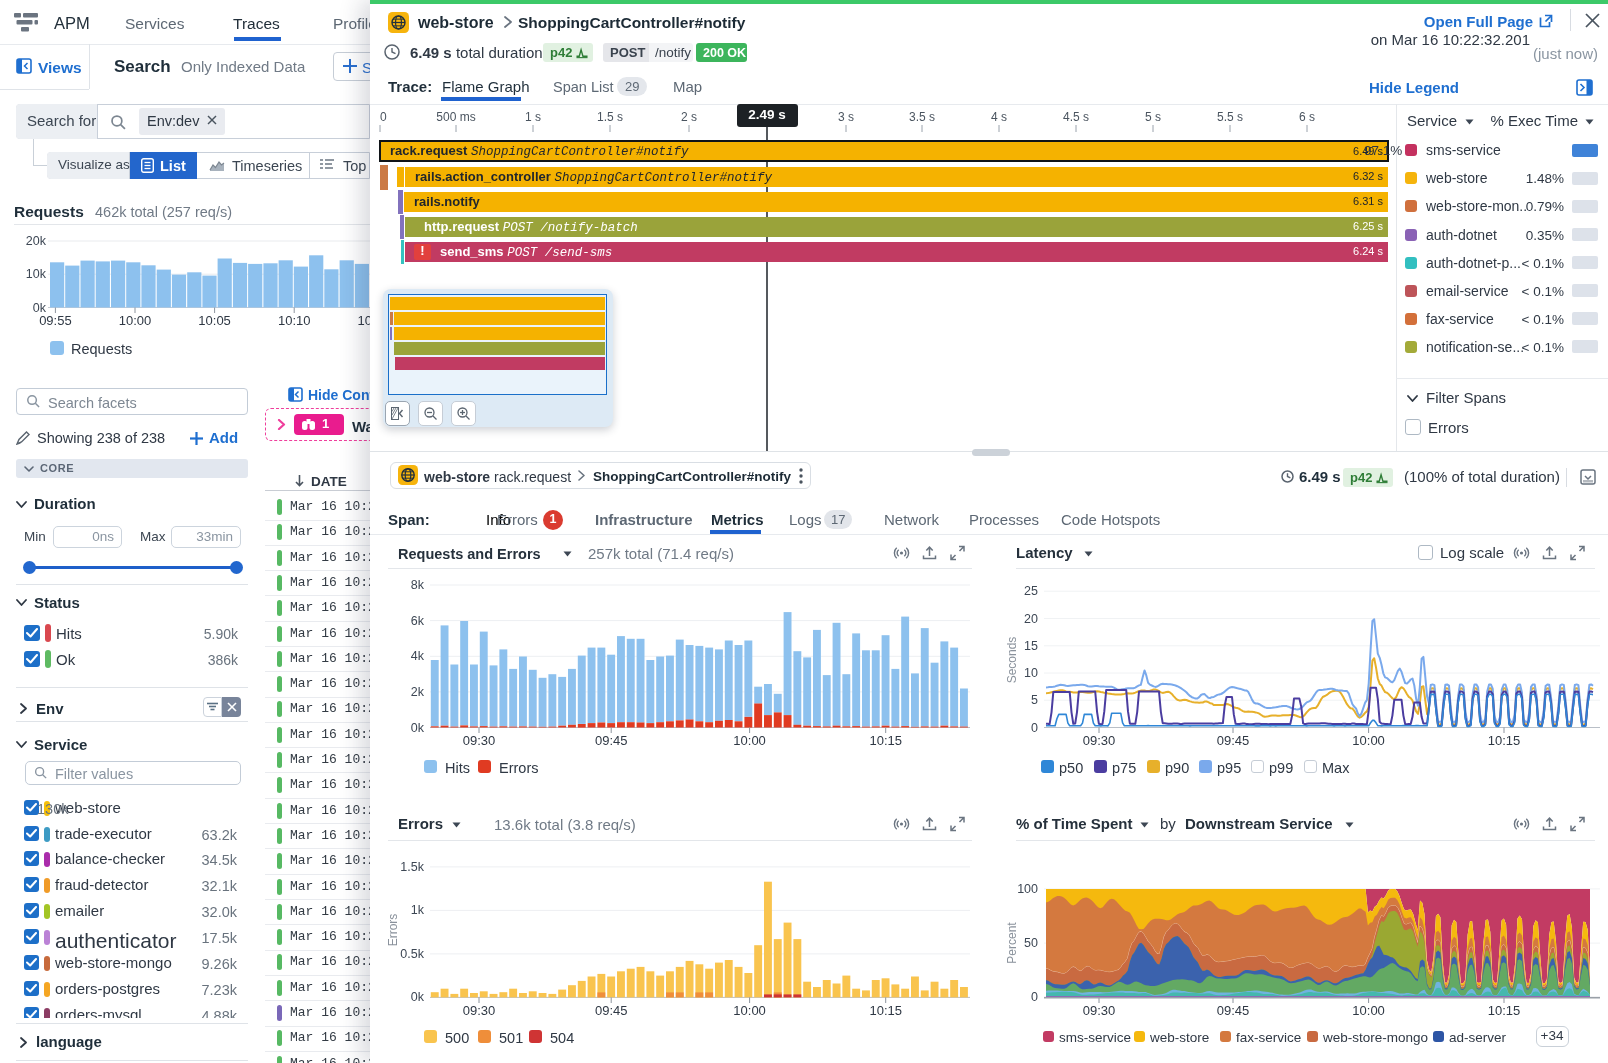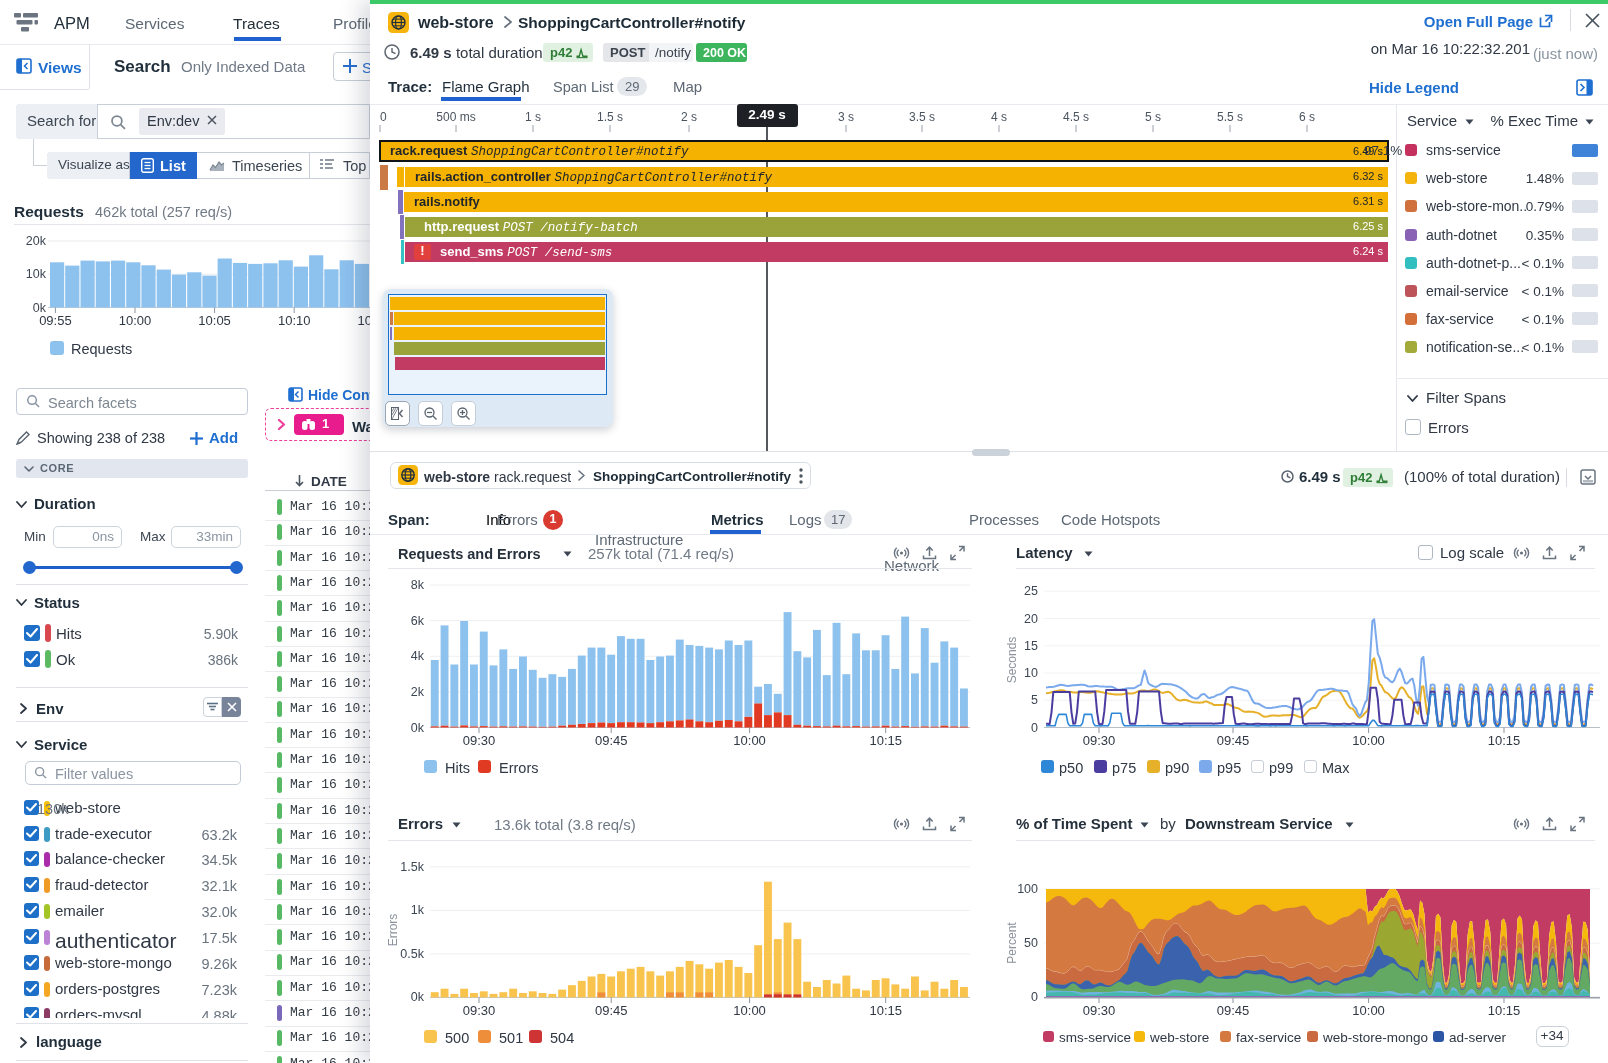--- a/index.html
+++ b/index.html
@@ -399,21 +399,21 @@
 <svg style="position:absolute;left:575px;top:47px" width="14" height="12" viewBox="0 0 14 13">
     <path d="M1 10 L4 10 L6 3 L8 10 L13 10" fill="none" stroke="#2e7d36" stroke-width="1.5"></path>
     <line x1="1" y1="11.5" x2="13" y2="11.5" stroke="#2e7d36" stroke-width="1.2"></line>
   </svg>
 <div class="abs" style="left:603px;top:43px;width:46px;height:19px;background:#e5e6ea;border-radius:3px 0 0 3px"></div>
 <div class="t" style="left:610px;top:45px;font-size:13px;color:#3a434e;font-weight:700;">POST</div>
 <div class="abs" style="left:649px;top:43px;width:44px;height:19px;background:#f3f4f6;border-radius:0 3px 3px 0"></div>
 <div class="t" style="left:655px;top:45px;font-size:13.5px;color:#3a434e;font-weight:normal;">/notify</div>
 <div class="abs" style="left:696px;top:43px;width:51px;height:19px;background:#3cb55c;border-radius:3px"></div>
 <div class="t" style="left:703px;top:45.5px;font-size:12.5px;color:#fff;font-weight:700;">200 OK</div>
-<div class="t" style="left:1330px;top:40px;width:200px;text-align:right;font-size:15px;color:#2f3844;font-weight:normal;">on Mar 16 10:22:32.201</div>
+<div class="t" style="left:1330px;top:31px;width:200px;text-align:right;font-size:15px;color:#2f3844;font-weight:normal;">on Mar 16 10:22:32.201</div>
 <div class="t" style="left:1398px;top:45px;width:200px;text-align:right;font-size:15px;color:#8a95a1;font-weight:normal;">(just now)</div>
 <div class="t" style="left:388px;top:78px;font-size:15px;color:#1f2e3a;font-weight:700;">Trace:</div>
 <div class="t" style="left:442px;top:78px;font-size:15px;color:#1f2e3a;font-weight:normal;">Flame Graph</div>
 <div class="abs" style="left:441px;top:97px;width:80px;height:4px;background:#1f62cf"></div>
 <div class="t" style="left:553px;top:78px;font-size:14.5px;color:#5d6874;font-weight:normal;">Span List</div>
 <div class="abs" style="left:617px;top:77px;width:30px;height:19px;background:#e4e7ec;border-radius:10px"></div>
 <div class="t" style="left:625px;top:79px;font-size:13px;color:#5d6874;font-weight:normal;">29</div>
 <div class="t" style="left:673px;top:78px;font-size:15px;color:#5d6874;font-weight:normal;">Map</div>
 <div class="t" style="left:1369px;top:79px;width:200px;text-align:left;font-size:15px;color:#1f6fd0;font-weight:600;">Hide Legend</div>
 <svg style="position:absolute;left:1576px;top:79px" width="17" height="17" viewBox="0 0 17 17">
@@ -586,27 +586,27 @@
 <svg style="position:absolute;left:1580px;top:469px" width="16" height="16" viewBox="0 0 16 16">
     <rect x="1" y="1" width="14" height="14" rx="2" fill="none" stroke="#6a7480" stroke-width="1.5"></rect>
     <path d="M5 7 L8 10 L11 7" fill="none" stroke="#6a7480" stroke-width="1.5"></path>
     <rect x="3" y="11" width="10" height="2.5" fill="#6a7480" opacity="0.5"></rect>
   </svg>
 <div class="t" style="left:388px;top:511px;font-size:15px;color:#1f2e3a;font-weight:700;">Span:</div>
 <div class="t" style="left:441px;top:511px;font-size:15px;color:#000000;font-weight:normal;margin-left:45px;">Info</div>
 <div class="t" style="left:497px;top:511px;font-size:15px;color:#5d6874;font-weight:normal;">Errors</div>
 <div class="abs" style="left:543px;top:510px;width:20px;height:20px;background:#da3b30;border-radius:50%"></div>
 <div class="t" style="left:403px;top:512px;width:300px;text-align:center;font-size:12.5px;color:#fff;font-weight:700;">1</div>
-<div class="t" style="left:595px;top:511px;font-size:15px;color:#5d6874;font-weight:normal;margin-top:20px;">Infrastructure</div>
+<div class="t" style="left:595px;top:511px;font-size:15px;color:#5d6874;font-weight:bold;">Infrastructure</div>
 <div class="t" style="left:711px;top:511px;font-size:15px;color:#1f2e3a;font-weight:600;">Metrics</div>
 <div class="abs" style="left:710px;top:530px;width:51px;height:4px;background:#1f62cf"></div>
 <div class="t" style="left:789px;top:511px;font-size:15px;color:#5d6874;font-weight:normal;">Logs</div>
 <div class="abs" style="left:824px;top:510px;width:28px;height:19px;background:#e2e5ea;border-radius:10px"></div>
 <div class="t" style="left:831px;top:512px;font-size:13px;color:#5d6874;font-weight:normal;">17</div>
-<div class="t" style="left:884px;top:511px;font-size:15px;color:#5d6874;font-weight:normal;margin-top:46px;">Network</div>
+<div class="t" style="left:884px;top:511px;font-size:15px;color:#5d6874;font-weight:normal;">Network</div>
 <div class="t" style="left:969px;top:511px;font-size:15px;color:#5d6874;font-weight:normal;">Processes</div>
 <div class="t" style="left:1061px;top:511px;font-size:15px;color:#5d6874;font-weight:normal;">Code Hotspots</div>
 <div class="hl" style="left:370px;top:534px;width:1238px"></div>
 <div class="t" style="left:398px;top:545px;font-size:14.5px;color:#26313c;font-weight:700;">Requests and Errors</div>
 <svg style="position:absolute;left:563px;top:551px" width="9" height="6" viewBox="0 0 9 6">
     <path d="M0.5 0.5 L8.5 0.5 L4.5 5.5 Z" fill="#3d4754"></path>
   </svg>
 <div class="t" style="left:588px;top:545px;font-size:15px;color:#707a86;font-weight:normal;">257k total (71.4 req/s)</div>
 <svg style="position:absolute;left:893px;top:544px" width="17" height="18" viewBox="0 0 16 18">
     <circle cx="8" cy="9" r="1.6" fill="#6a7480"></circle>

